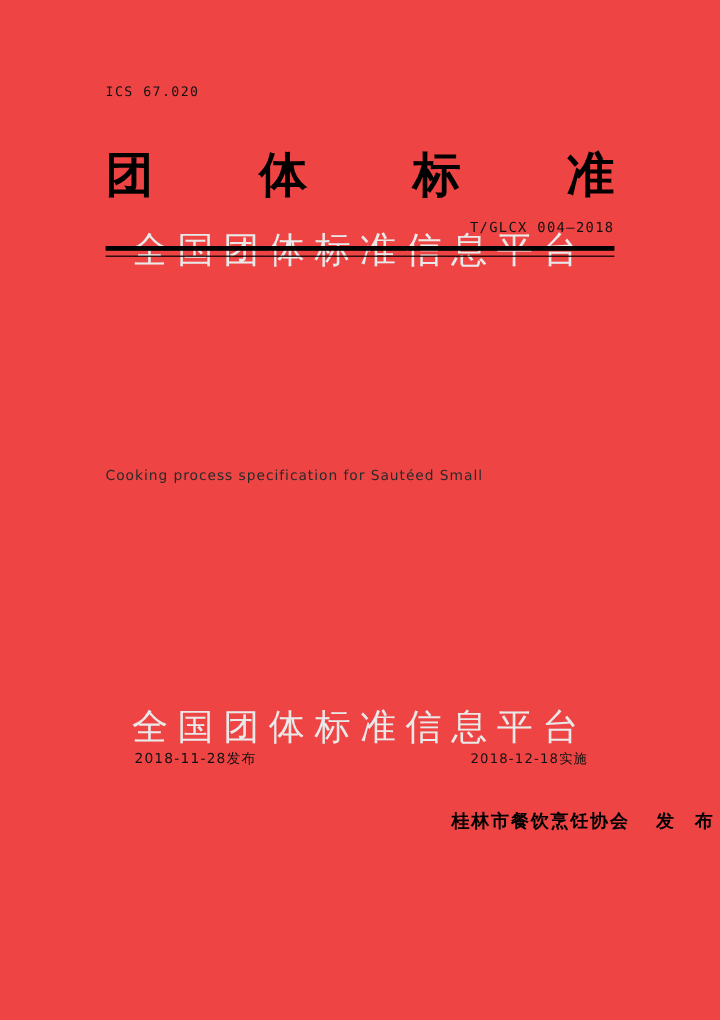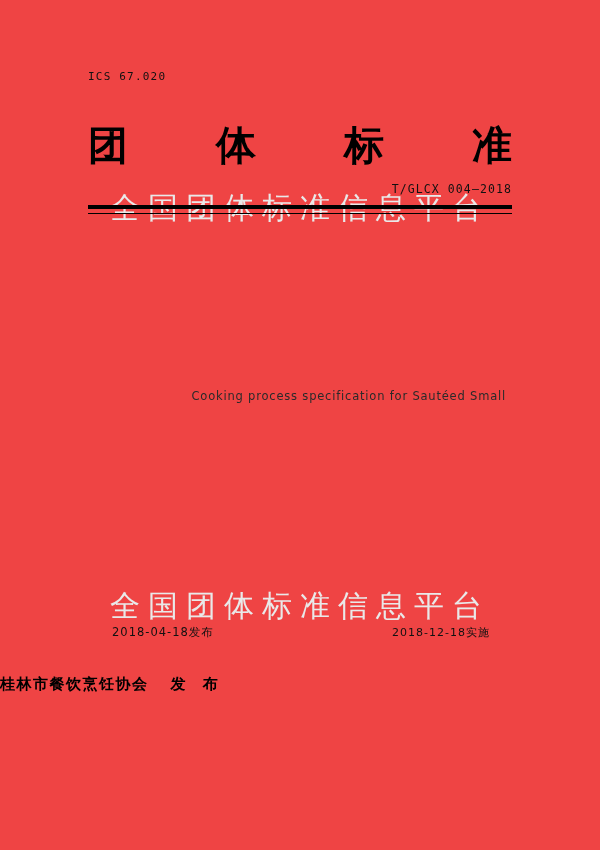--- a/index.html
+++ b/index.html
@@ -100,23 +100,23 @@
     width: 600px;
     text-align: center;
     font-size: 19px;
     font-weight: bold;
     letter-spacing: 1px;
     color: #000;
     font-family: "DejaVu Sans", "Liberation Sans", sans-serif;
   }
   .doc-title-en {
     position: absolute;
-    left: 106px; top: 388px;
+    left: 88px; top: 388px;
     width: 400px;
-    text-align: right;
+    text-align: left;
     font-size: 11.5px;
     line-height: 17px;
     letter-spacing: 0.8px;
     color: #2a2a2a;
     font-family: "DejaVu Sans", "Liberation Sans", sans-serif;
   }
 
   
   .date-left {
     position: absolute;
@@ -135,21 +135,21 @@
     letter-spacing: 1px;
     color: #111;
     font-family: "DejaVu Sans", "Liberation Sans", sans-serif;
   }
 
   .publisher {
     position: absolute;
     left: 0;
     top: 675px;
     width: 600px;
-    text-align: left;
+    text-align: right;
     font-size: 15px;
     font-weight: bold;
     letter-spacing: 1.5px;
     color: #000;
     font-family: "DejaVu Sans", "Liberation Sans", sans-serif;
   }
   .publisher .pub-verb {
     margin-left: 22px;
     letter-spacing: 6px;
   }
@@ -173,20 +173,20 @@
 
   <div class="std-no">T/GLCX 004—2018</div>
 
   <div class="rule-thick"></div>
   <div class="rule-thin"></div>
 
   <div class="doc-title-en">
     <div>Cooking process specification for Sautéed Small</div>
   </div>
 
-  <div class="date-left">2018-04-18发布</div>
+  <div class="date-left">2018-11-28发布</div>
   <div class="date-right">2018-12-18实施</div>
 
   <div class="publisher">
     <span>桂林市餐饮烹饪协会</span><span class="pub-verb">发  布</span>
   </div>
 
 </div>
 
 </body></html>

